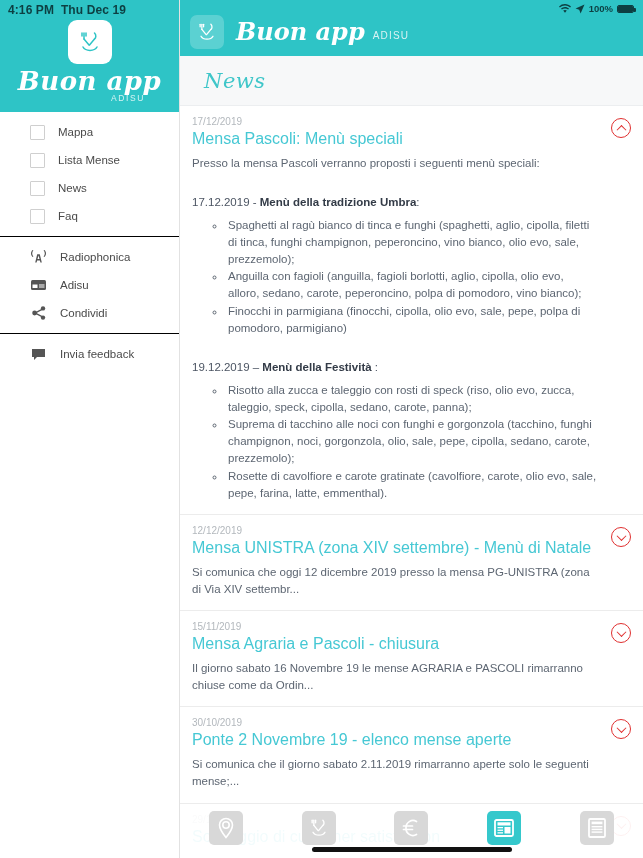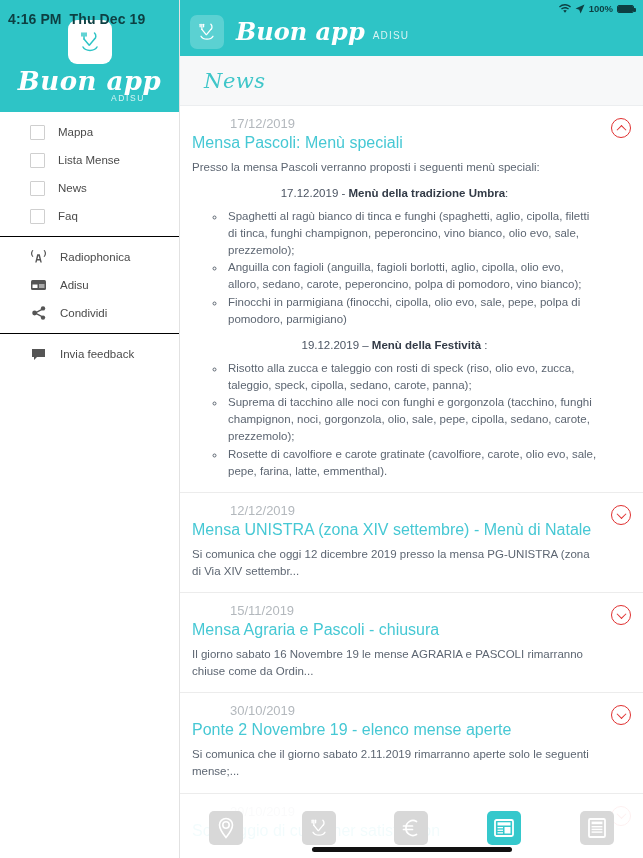--- a/index.html
+++ b/index.html
@@ -22,22 +22,22 @@
   .sidebar-header {
     background:#2ec4c6;
     height:112px;
     display:flex; flex-direction:column;
     align-items:center; justify-content:flex-start;
     position:relative;
     padding-top:4px;
   }
   .status-left {
     position:absolute; top:3px; left:8px;
-    color:#0d3f42; font-size:14px; font-weight:bold;
-    letter-spacing:.1px; white-space:nowrap;margin-top:8px;
+    color:#0d3f42; font-size:12px; font-weight:bold;
+    letter-spacing:.1px; white-space:nowrap;
   }
   .logo-tile {
     width:44px; height:44px; border-radius:9px; background:#fff;
     margin-top:16px;
     display:flex; align-items:center; justify-content:center;
   }
   .brand-script {
     font-family:"DejaVu Serif", serif;
     font-style:italic; font-weight:bold;
     color:#ffffff; font-size:26px;
@@ -115,27 +115,27 @@
 
   .news-scroll {
     position:absolute; top:106px; left:0; right:0; bottom:0;
     overflow:hidden; background:#fff;
   }
   .news-item {
     padding:10px 46px 12px 12px;
     border-bottom:1px solid #ececec;
     position:relative;
   }
-  .news-date { font-size:13px; color:#b3b8bd; margin-bottom:1px;margin-left:38px; }
+  .news-date { font-size:10px; color:#b3b8bd; margin-bottom:1px; }
   .news-title { font-size:16px; color:#46c8d4; line-height:1.35; }
   .news-body {
     font-size:11.5px; color:#5d6672; line-height:1.5; margin-top:5px;
   }
   .news-para { margin-top:3px; }
-  .news-head { margin-top:9px; color:#4b5462;text-align:center; }
+  .news-head { margin-top:22px; color:#4b5462; }
   .news-head b { color:#333b47; }
   .news-list { margin:6px 0 0 34px; }
   .news-list li {
     list-style:circle; font-size:11.5px; color:#5d6672;
     line-height:1.46; margin-bottom:1px; padding-left:2px;
   }
   .toggle {
     position:absolute; right:12px; top:12px;
     width:20px; height:20px; border-radius:50%;
     border:1.6px solid #e03030;

